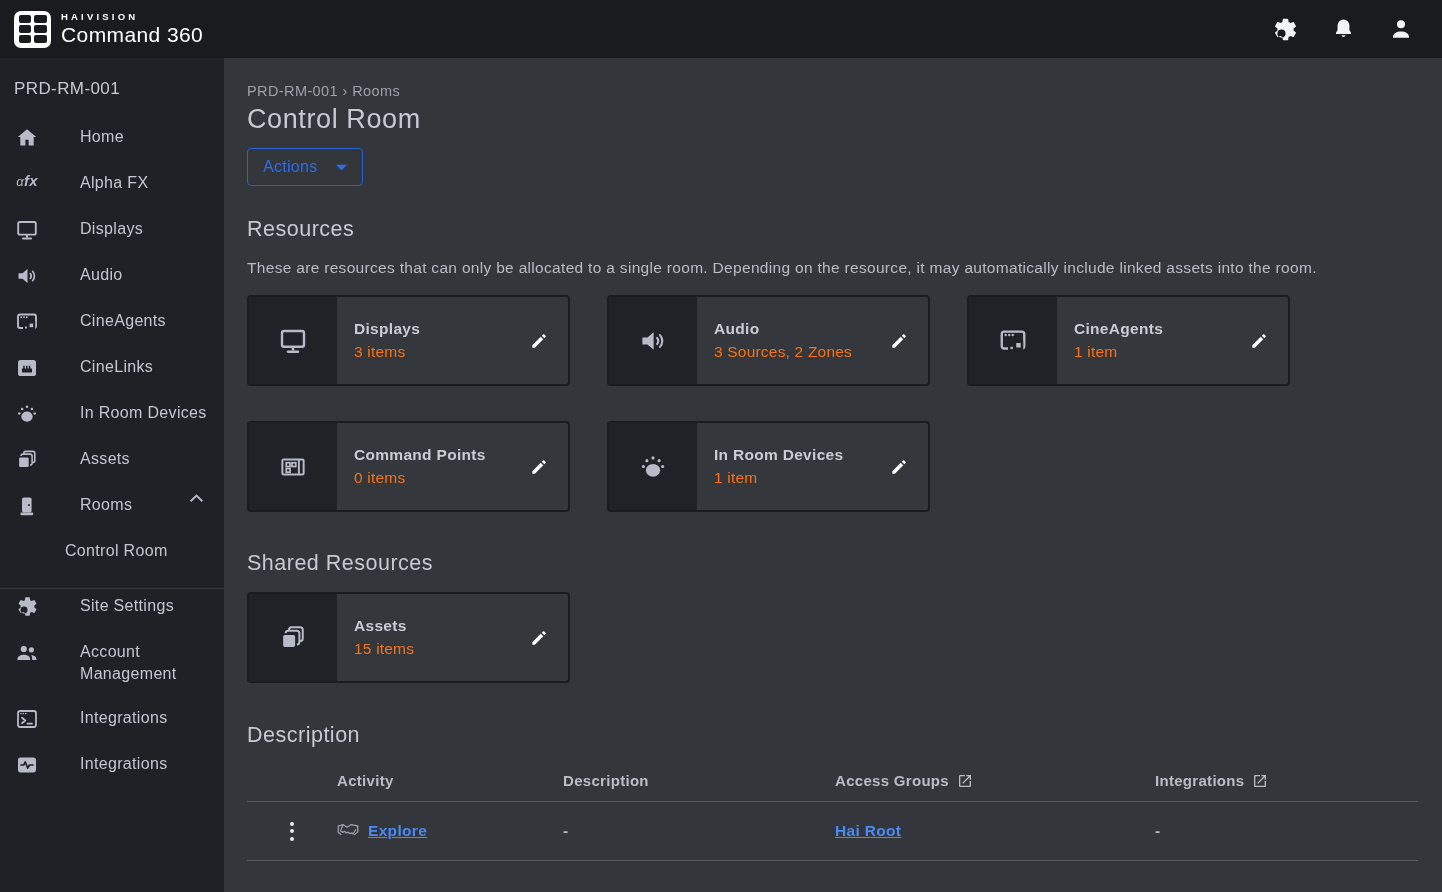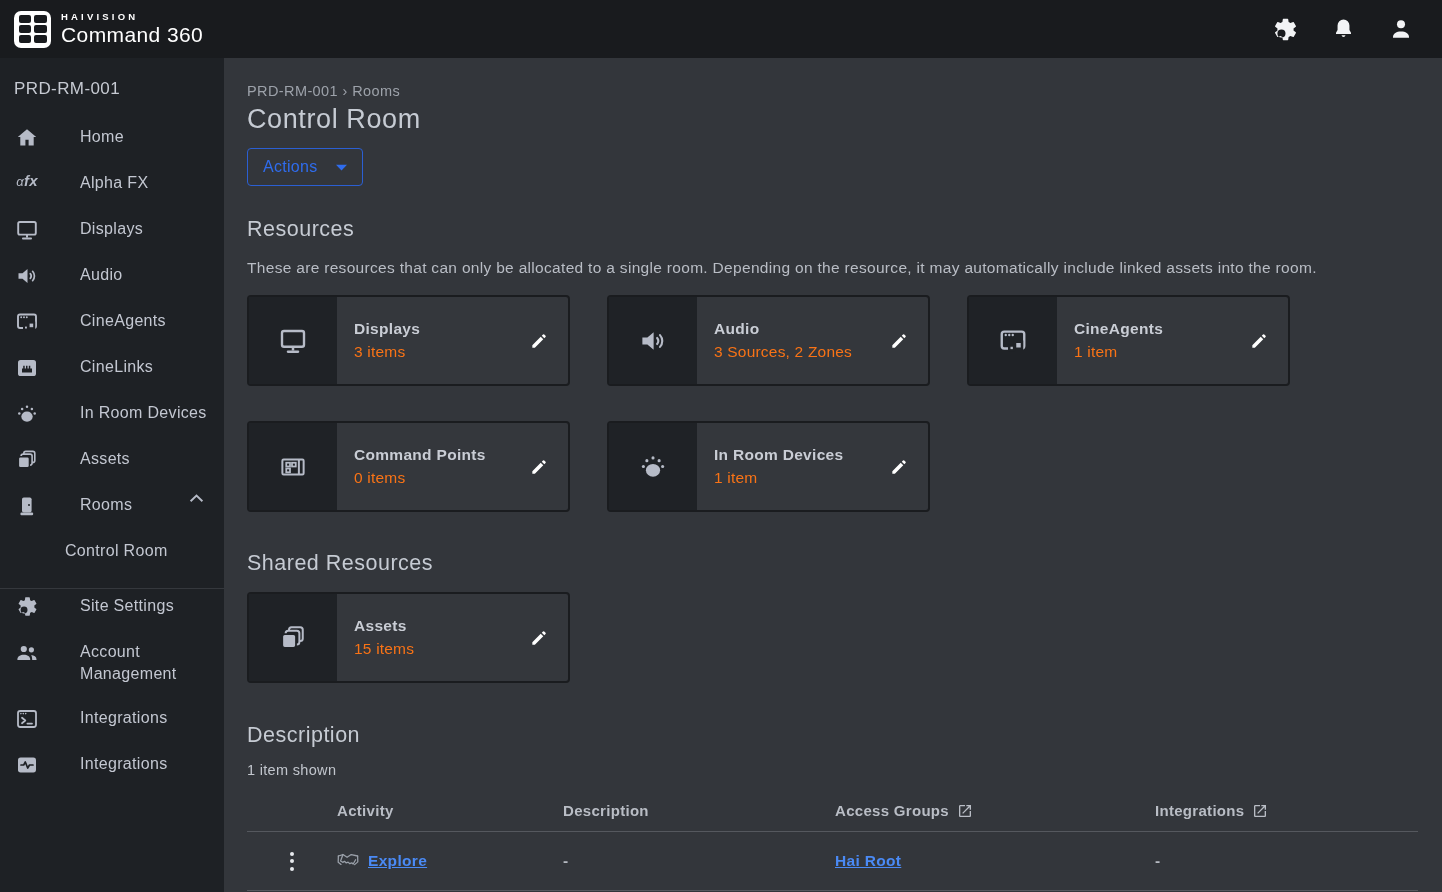--- a/index.html
+++ b/index.html
@@ -452,21 +452,20 @@
         </div>
         <span class="rcard-edit">
           <svg width="21" height="21" viewBox="0 0 24 24" fill="#fff">
               <path d="M3.8 17.3v2.9h2.9l9.6-9.6-2.9-2.9-9.6 9.6zM18.9 8a1 1 0 000-1.4l-1.5-1.5a1 1 0 00-1.4 0l-1.4 1.4 2.9 2.9L18.9 8z"></path>
             </svg>
         </span>
       </div>
     </div>
 
     <h2 class="section-h act-heading">Description</h2>
-    <div class="act-count">1 item shown</div>
 
     <div class="table">
       <div class="trow thead">
         <div class="cell"></div>
         <div class="th">Activity</div>
         <div class="th">Description</div>
         <div class="th">
           <span>Access Groups</span>
           <span class="ext">
             <svg width="16" height="16" viewBox="0 0 24 24" fill="currentColor">

